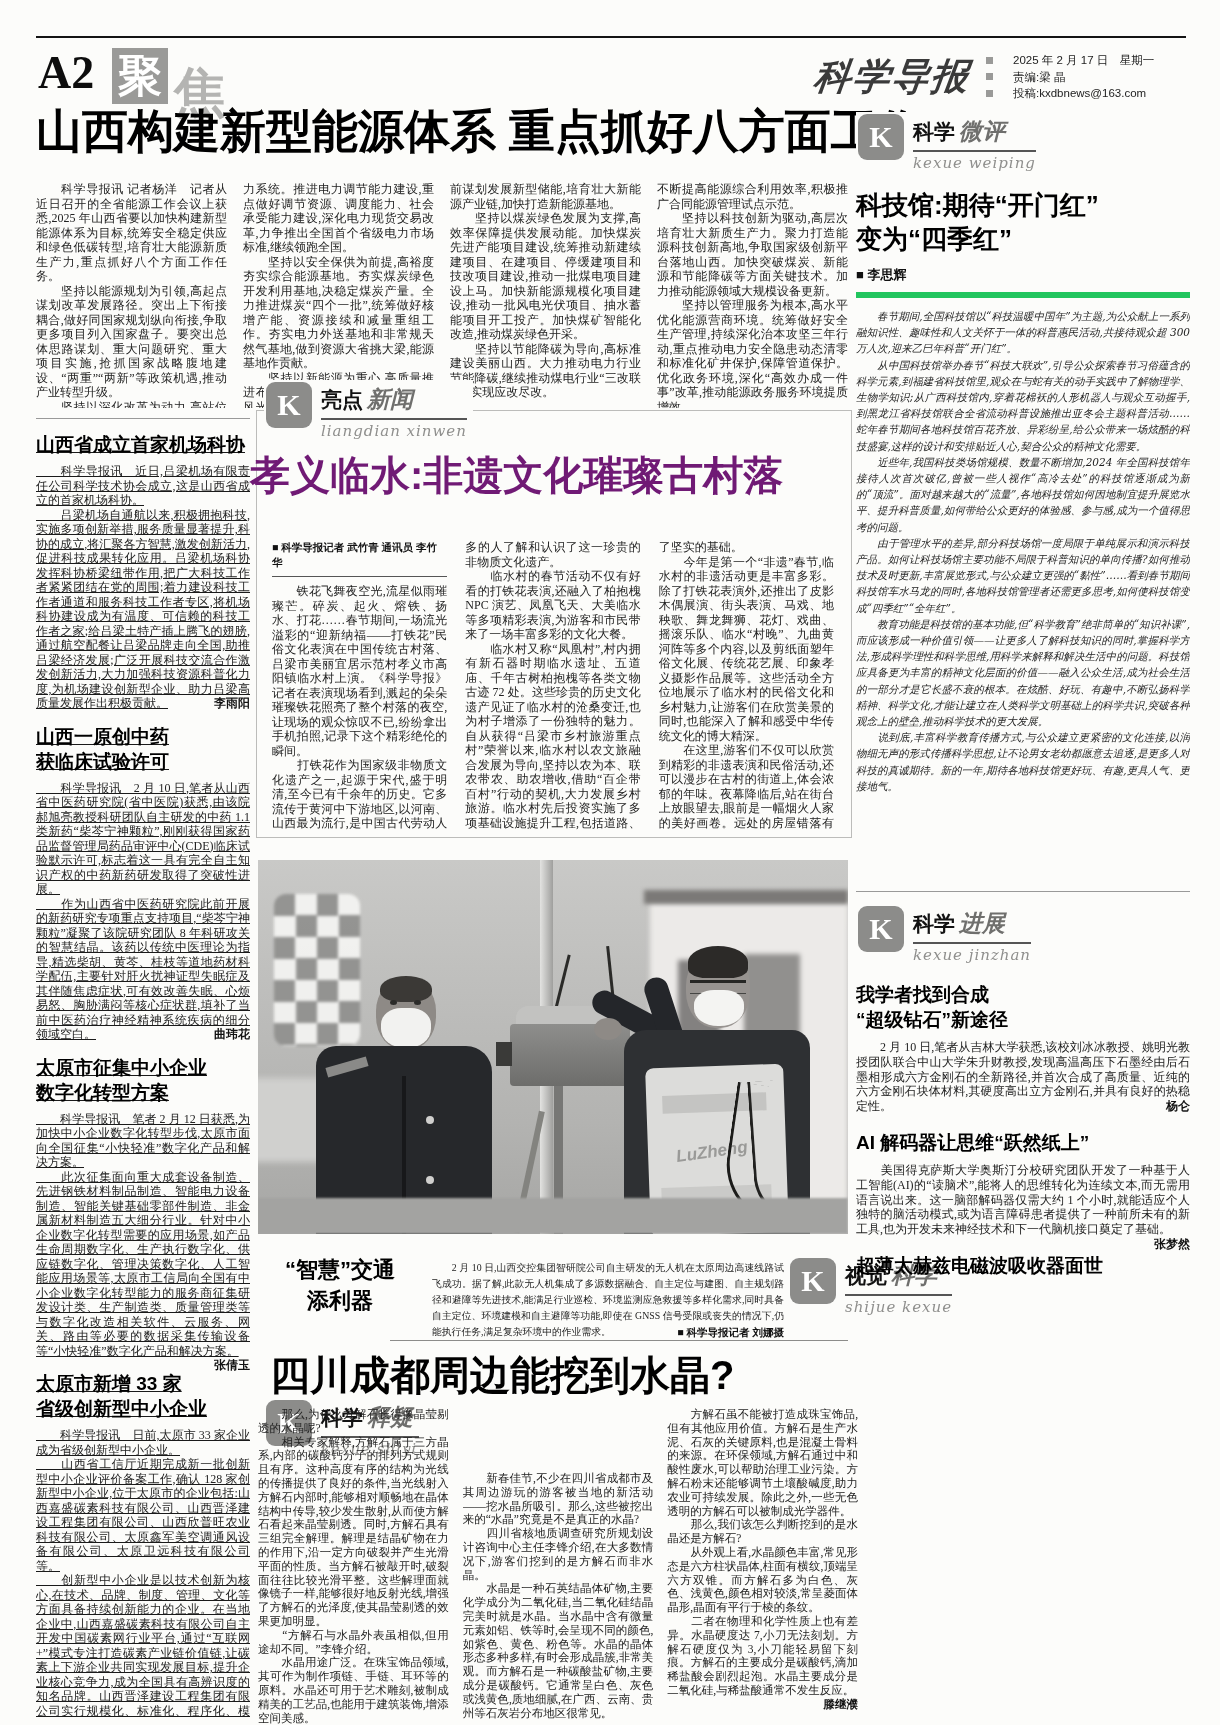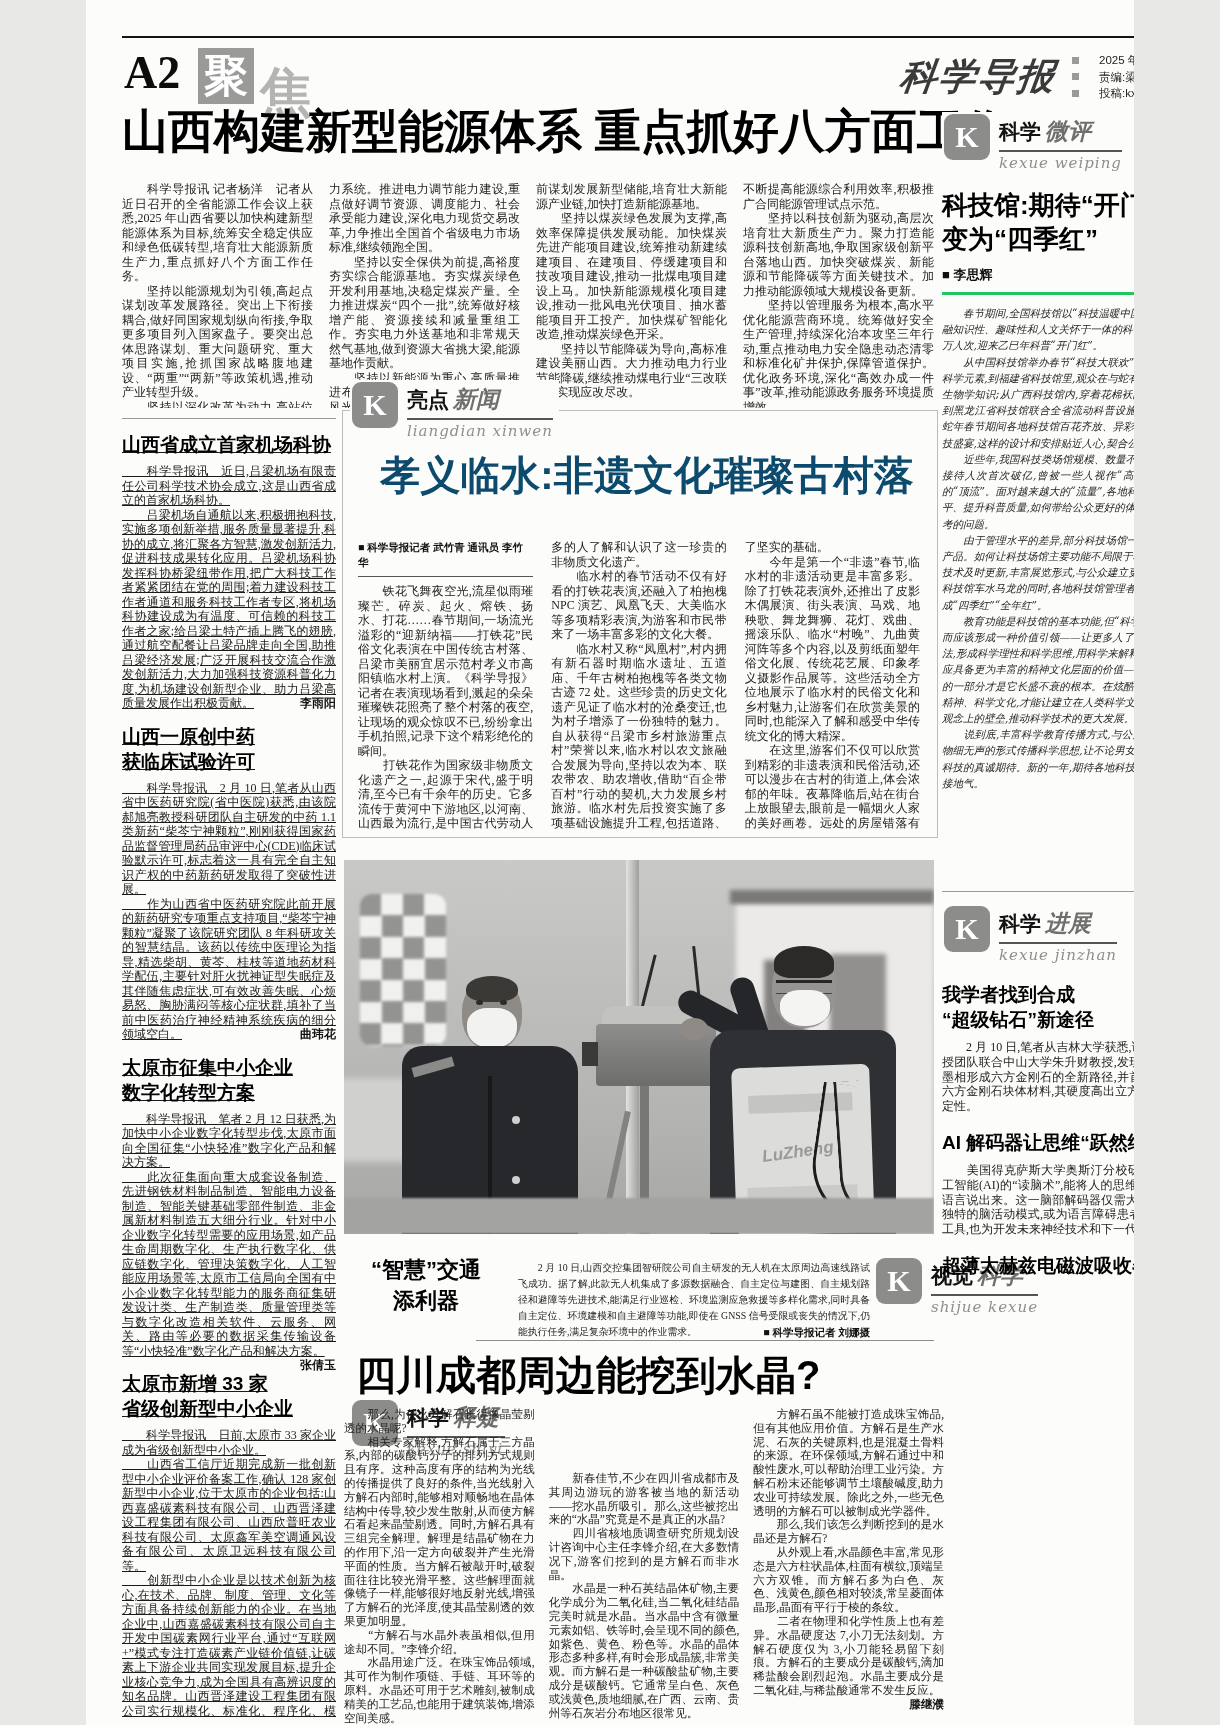--- a/index.html
+++ b/index.html
@@ -1,16 +1,16 @@
 <!DOCTYPE html>
 <html><head>
 <meta charset="utf-8">
 <style>
   html,body{margin:0;padding:0;background:#e8e8e6;}
-  .sheet{position:relative;width:1048px;height:1725px;margin:0 auto;background:#fcfcfa;overflow:hidden;
+  .sheet{position:relative;width:1220px;height:1725px;margin:0 auto;background:#fcfcfa;overflow:hidden;
          color:#1a1a1a;font-family:"Liberation Serif","DejaVu Serif",serif;}
   .abs{position:absolute;}
   .body-text{font:12px/14.5px "Liberation Serif","DejaVu Serif",serif;text-align:justify;
              white-space:pre-line;color:#222;}
   .author{float:right;font-weight:700;color:#111;}
   .cols{display:flex;}
   .col{flex:1;overflow:hidden;}
   
   .top-rule{left:36px;top:36px;width:1150px;height:2px;background:#141414;}
   .hdr-a2{left:38px;top:46px;font:700 46px "Liberation Serif",serif;color:#0d0d0d;}
@@ -35,22 +35,22 @@
   
   .feature-box{left:256px;top:410px;width:594px;height:426px;border:1px solid #bcbcba;}
   .badge{display:flex;gap:9px;align-items:flex-start;background:#fcfcfa;padding:2px 6px 2px 2px;}
   .badge-k{width:46px;height:46px;background:#8c8c8a;border-radius:9px;color:#fff;
            font:700 30px "Liberation Serif",serif;display:flex;align-items:center;justify-content:center;flex:0 0 auto;}
   .badge-line{border-bottom:2px solid #555;padding:2px 6px 3px 0;white-space:nowrap;}
   .badge-plain{font:700 21px "Liberation Sans",sans-serif;color:#121212;}
   .badge-script{font:700 italic 23px "DejaVu Serif",serif;color:#6f6f6d;margin-left:4px;}
   .badge-pinyin{font:italic 15px "DejaVu Serif",serif;color:#8f8f8d;letter-spacing:1px;margin-top:2px;}
   .feature-badge{left:264px;top:380px;}
-  .feature-headline{left:264px;top:448px;width:594px;text-align:center;
-                    font:900 40px "Liberation Sans",sans-serif;color:#0c4a6e;}
+  .feature-headline{left:250px;top:448px;width:594px;text-align:left;
+                    font:900 40px "Liberation Sans",sans-serif;color:#701a75;}
   .feature-cols{left:272px;top:540px;width:562px;height:290px;gap:18px;overflow:hidden;}
   .byline{font:700 10.5px/15px "Liberation Sans",sans-serif;color:#111;border-bottom:1px solid #555;
           padding-bottom:6px;margin-bottom:7px;}
   
   .photo{left:258px;top:860px;width:590px;height:374px;overflow:hidden;
          background:linear-gradient(180deg,#c9c9c7,#b3b3b1 70%,#a6a6a4);}
   .photo .abs{position:absolute;}
   
   .caption-label{left:260px;top:1254px;width:160px;text-align:center;
                  font:700 22px/31px "Liberation Sans",sans-serif;color:#000;white-space:pre-line;}
@@ -61,21 +61,21 @@
   .shijue-badge{left:788px;top:1256px;}
   
   .crystal-headline{left:270px;top:1348px;font:900 40px "Liberation Sans",sans-serif;color:#000;white-space:nowrap;}
   .crystal-badge{left:264px;top:1398px;}
   .crystal-cols{left:258px;top:1408px;width:600px;height:316px;gap:14px;overflow:hidden;}
   .crystal-cols .body-text{font-size:11.5px;line-height:13.8px;}
   .pad-badge{padding-top:64px;}
   
   .right-col{left:856px;top:112px;width:334px;}
   .wp-headline{font:900 26px/34px "Liberation Sans",sans-serif;color:#000;white-space:pre-line;margin:14px 0 10px;}
-  .wp-byline{font:700 13px "Liberation Sans",sans-serif;color:#111;border-bottom:3px solid #22c55e;
+  .wp-byline{font:700 13px "Liberation Sans",sans-serif;color:#111;border-bottom:6px solid #22c55e;
              padding-bottom:8px;margin-bottom:10px;}
   .wp-body{font:10.5px/16.2px "DejaVu Serif",serif;font-style:italic;text-align:justify;
            white-space:pre-line;color:#1e1e1e;height:560px;overflow:hidden;}
   .jinzhan{left:856px;top:891px;width:334px;height:834px;border-top:1px solid #999;padding-top:12px;overflow:hidden;}
   .jz-title{font:700 19px/25px "Liberation Sans",sans-serif;color:#000;margin:16px 0 8px;white-space:pre-line;}
   .jz-body{font:12px/14.8px "Liberation Serif",serif;text-align:justify;white-space:pre-line;color:#222;margin:0;}
 </style>
 </head>
 <body>
 

